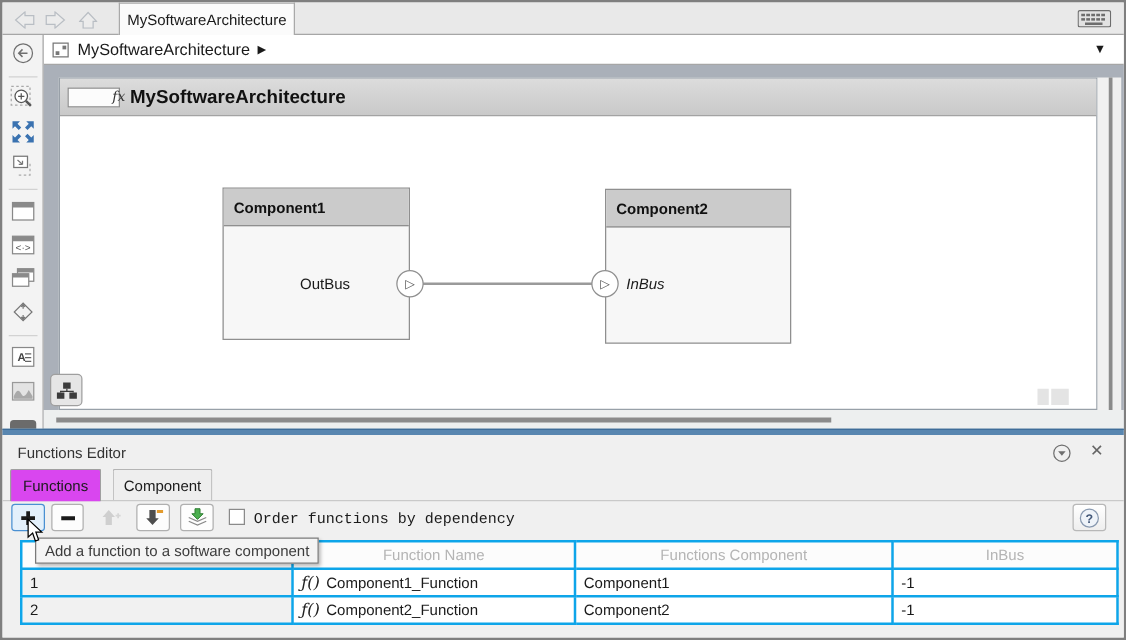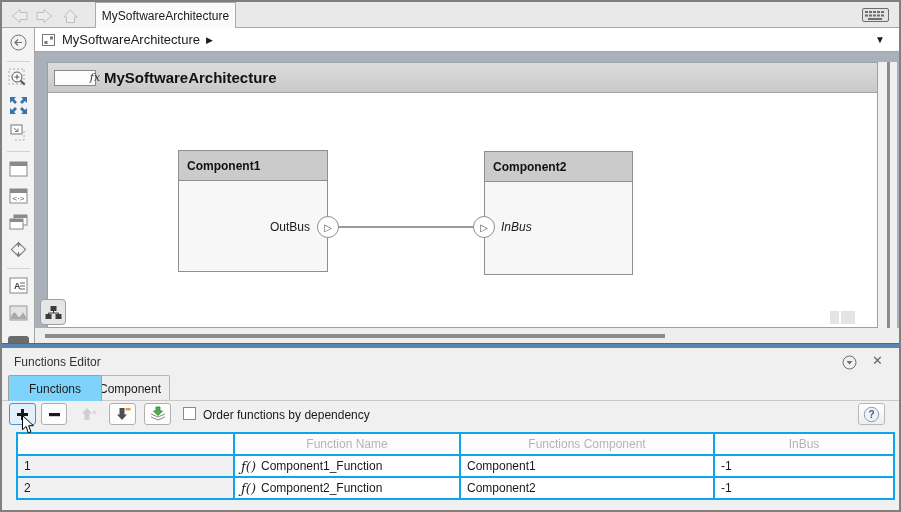--- a/index.html
+++ b/index.html
@@ -61,32 +61,32 @@
   
   .splitter { position:absolute; left:2px; top:343px; right:2px; height:5px;
     background:#5886b0; border-top:1px solid #3f6d99; }
   
   .panel { position:absolute; left:2px; top:348px; right:2px; bottom:2px; background:#f0f0f0; }
   .panel-title { position:absolute; left:12px; top:7px; font-size:12px; color:#333; }
   .panel-min { position:absolute; right:42px; top:7px; }
   .panel-close { position:absolute; right:16px; top:5px; font-size:13px; color:#666; }
   .tab { position:absolute; top:27px; height:26px; font-size:12px; color:#1a1a1a;
     display:flex; align-items:center; justify-content:center; }
-  .tab.active { left:6px; width:94px; background:#7dd3fc; border:1px solid #a0a0a0; border-bottom:none;
+  .tab.active { left:6px; width:73px; background:#d946ef; border:1px solid #a0a0a0; border-bottom:none;
     border-radius:2px 2px 0 0; z-index:2; }
   .tab.inactive { left:88px; width:80px; background:#eeeeee; border:1px solid #b5b5b5; border-bottom:none;
     border-radius:2px 2px 0 0; }
   .tabline { position:absolute; left:0; right:0; top:52px; border-top:1px solid #c9c9c9; }
   .tbtn { position:absolute; top:55px; width:27px; height:22px; background:#fdfdfd;
     border:1px solid #b0b0b0; border-radius:3px; display:flex; align-items:center; justify-content:center; }
   .tbtn.hover { background:#e3f0fb; border:1px solid #4a90d2; }
   .tbtn.flat { background:transparent; border:1px solid transparent; }
   .chkbox { position:absolute; left:181px; top:59px; width:13px; height:13px;
     background:#ffffff; border:1px solid #8a8a8a; }
-  .chk-label { position:absolute; left:201px; top:60px; font-size:12px; color:#1a1a1a; }
+  .chk-label { position:absolute; left:201px; top:60px; font-size:12px; color:#1a1a1a;font-family:Liberation Mono, monospace; }
   .help-btn { position:absolute; right:14px; top:55px; width:27px; height:22px;
     background:linear-gradient(#ffffff,#eeeeee); border:1px solid #b8b8b8; border-radius:3px;
     display:flex; align-items:center; justify-content:center; }
   
   .ftable { position:absolute; left:14px; top:84px; width:877px; border:1px solid #c4c4c4;
     border-collapse:collapse; table-layout:fixed; background:#ffffff; }
   .ftable td { border:2px solid #0ea5e9; height:22px; font-size:12px; color:#1a1a1a;
     padding:0 0 0 6px; overflow:hidden; white-space:nowrap; }
   .ftable td.hdr { background:#fcfcfc; color:#b4b4b4; text-align:center; padding:0; }
   .ftable td.numcell { background:#f1f1f1; }
@@ -241,21 +241,21 @@
         <span class="page-title">MySoftwareArchitecture</span>
       </div>
 
       <div class="wire" style="left:280px; top:163px; width:156px;"></div>
 
       <div class="component" style="left:130px; top:87px; width:150px; height:122px;">
         <div class="comp-header">
           <span class="comp-name">Component1</span>
         </div>
       </div>
-      <span class="port-label" style="left:192px; top:157px; width:70px; text-align:right;">OutBus</span>
+      <span class="port-label" style="left:192px; top:157px; width:70px; text-align:left;">OutBus</span>
       <div class="port-circle" style="left:269px; top:153px;">
         <span>▷</span>
       </div>
 
       <div class="component" style="left:436px; top:88px; width:149px; height:124px;">
         <div class="comp-header">
           <span class="comp-name">Component2</span>
         </div>
       </div>
       <div class="port-circle" style="left:425px; top:153px;">
@@ -378,20 +378,21 @@
                 <span class="fn-glyph">ƒ()</span>
                 <span>Component2_Function</span>
               </span>
         </td>
         <td>Component2</td>
         <td>-1</td>
       </tr>
     </tbody>
       </table>
 
+    <div class="tooltip">Add a function to a software component</div>
     <span class="cursor">
       <svg width="16" height="22" viewBox="0 0 16 22">
           <path d="M1.5 1.5v14.2l3.6-3.2 2.2 6.3 2.6-0.9-2.2-6.2h4.7z" fill="#ffffff" stroke="#000000"></path>
         </svg>
     </span>
   </div>
 
 </div>
 
 </body></html>

